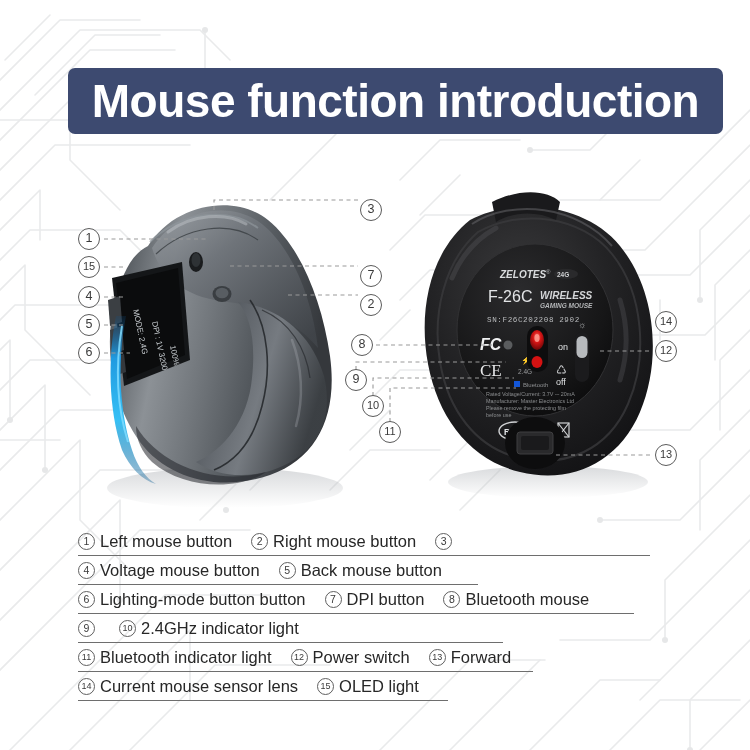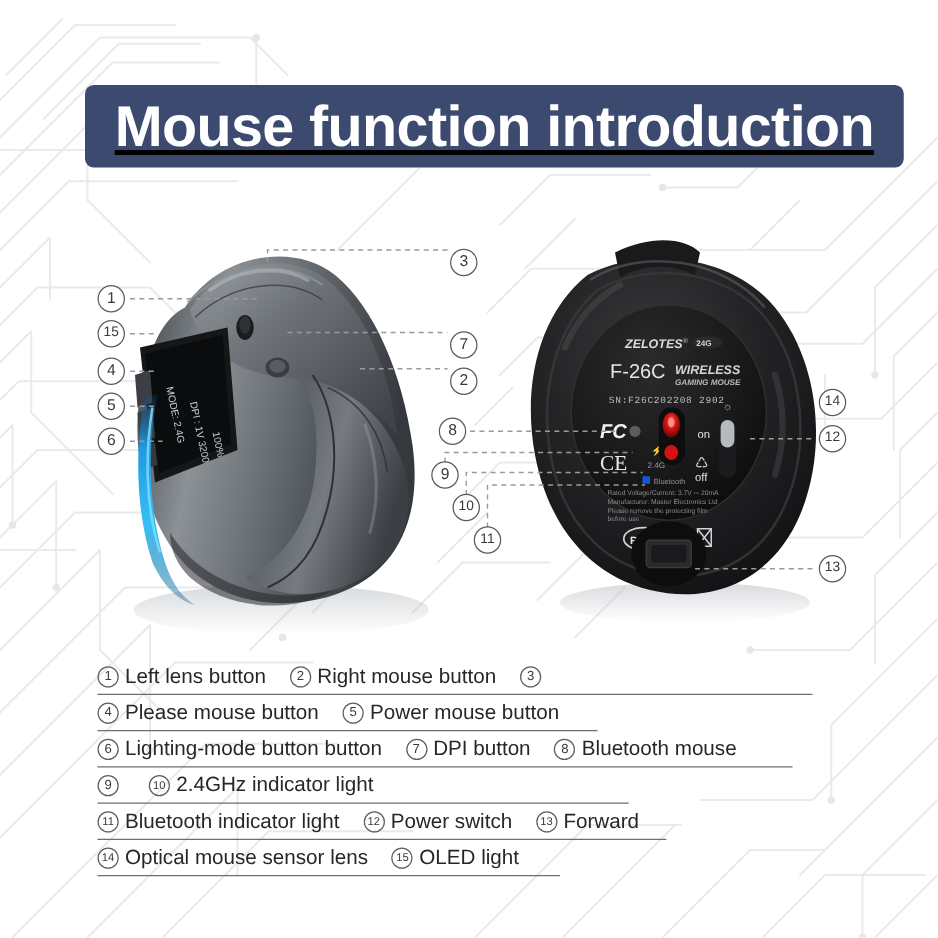--- a/index.html
+++ b/index.html
@@ -28,21 +28,20 @@
     left: 68px;
     top: 68px;
     width: 655px;
     height: 66px;
     background: #3d4a70;
     border-radius: 7px;
     display: flex;
     align-items: center;
     justify-content: center;
     z-index: 5;
-    text-decoration: underline;
   }
   #title-text {
     color: #ffffff;
     font-size: 46px;
     font-weight: bold;
     letter-spacing: -0.5px;
     line-height: 1;
     white-space: nowrap;
     transform: scaleX(1.0);
   }
@@ -435,39 +434,39 @@
     <div class="callout two-digit" style="left: 379px; top: 421px;">11</div>
     <div class="callout two-digit" style="left: 655px; top: 311px;">14</div>
     <div class="callout two-digit" style="left: 655px; top: 340px;">12</div>
     <div class="callout two-digit" style="left: 655px; top: 444px;">13</div>
   </div>
 
 <div id="legend">
     <div class="legend-row">
       <span class="legend-item">
         <span class="num">1</span>
-        <span>Left lens button</span>
+        <span>Left mouse button</span>
       </span>
       <span class="legend-item">
         <span class="num">2</span>
         <span>Right mouse button</span>
       </span>
       <span class="legend-item">
         <span class="num">3</span>
       </span>
       <div class="rule" style="width: 572px;"></div>
     </div>
     <div class="legend-row">
       <span class="legend-item">
         <span class="num">4</span>
-        <span>Please mouse button</span>
+        <span>Voltage mouse button</span>
       </span>
       <span class="legend-item">
         <span class="num">5</span>
-        <span>Power mouse button</span>
+        <span>Back mouse button</span>
       </span>
       <div class="rule" style="width: 400px;"></div>
     </div>
     <div class="legend-row">
       <span class="legend-item">
         <span class="num">6</span>
         <span>Lighting-mode button button</span>
       </span>
       <span class="legend-item">
         <span class="num">7</span>
@@ -500,21 +499,21 @@
       </span>
       <span class="legend-item">
         <span class="num nd">13</span>
         <span>Forward</span>
       </span>
       <div class="rule" style="width: 455px;"></div>
     </div>
     <div class="legend-row">
       <span class="legend-item">
         <span class="num nd">14</span>
-        <span>Optical mouse sensor lens</span>
+        <span>Current mouse sensor lens</span>
       </span>
       <span class="legend-item">
         <span class="num nd">15</span>
         <span>OLED light</span>
       </span>
       <div class="rule" style="width: 370px;"></div>
     </div>
   </div>
 
 </body></html>

